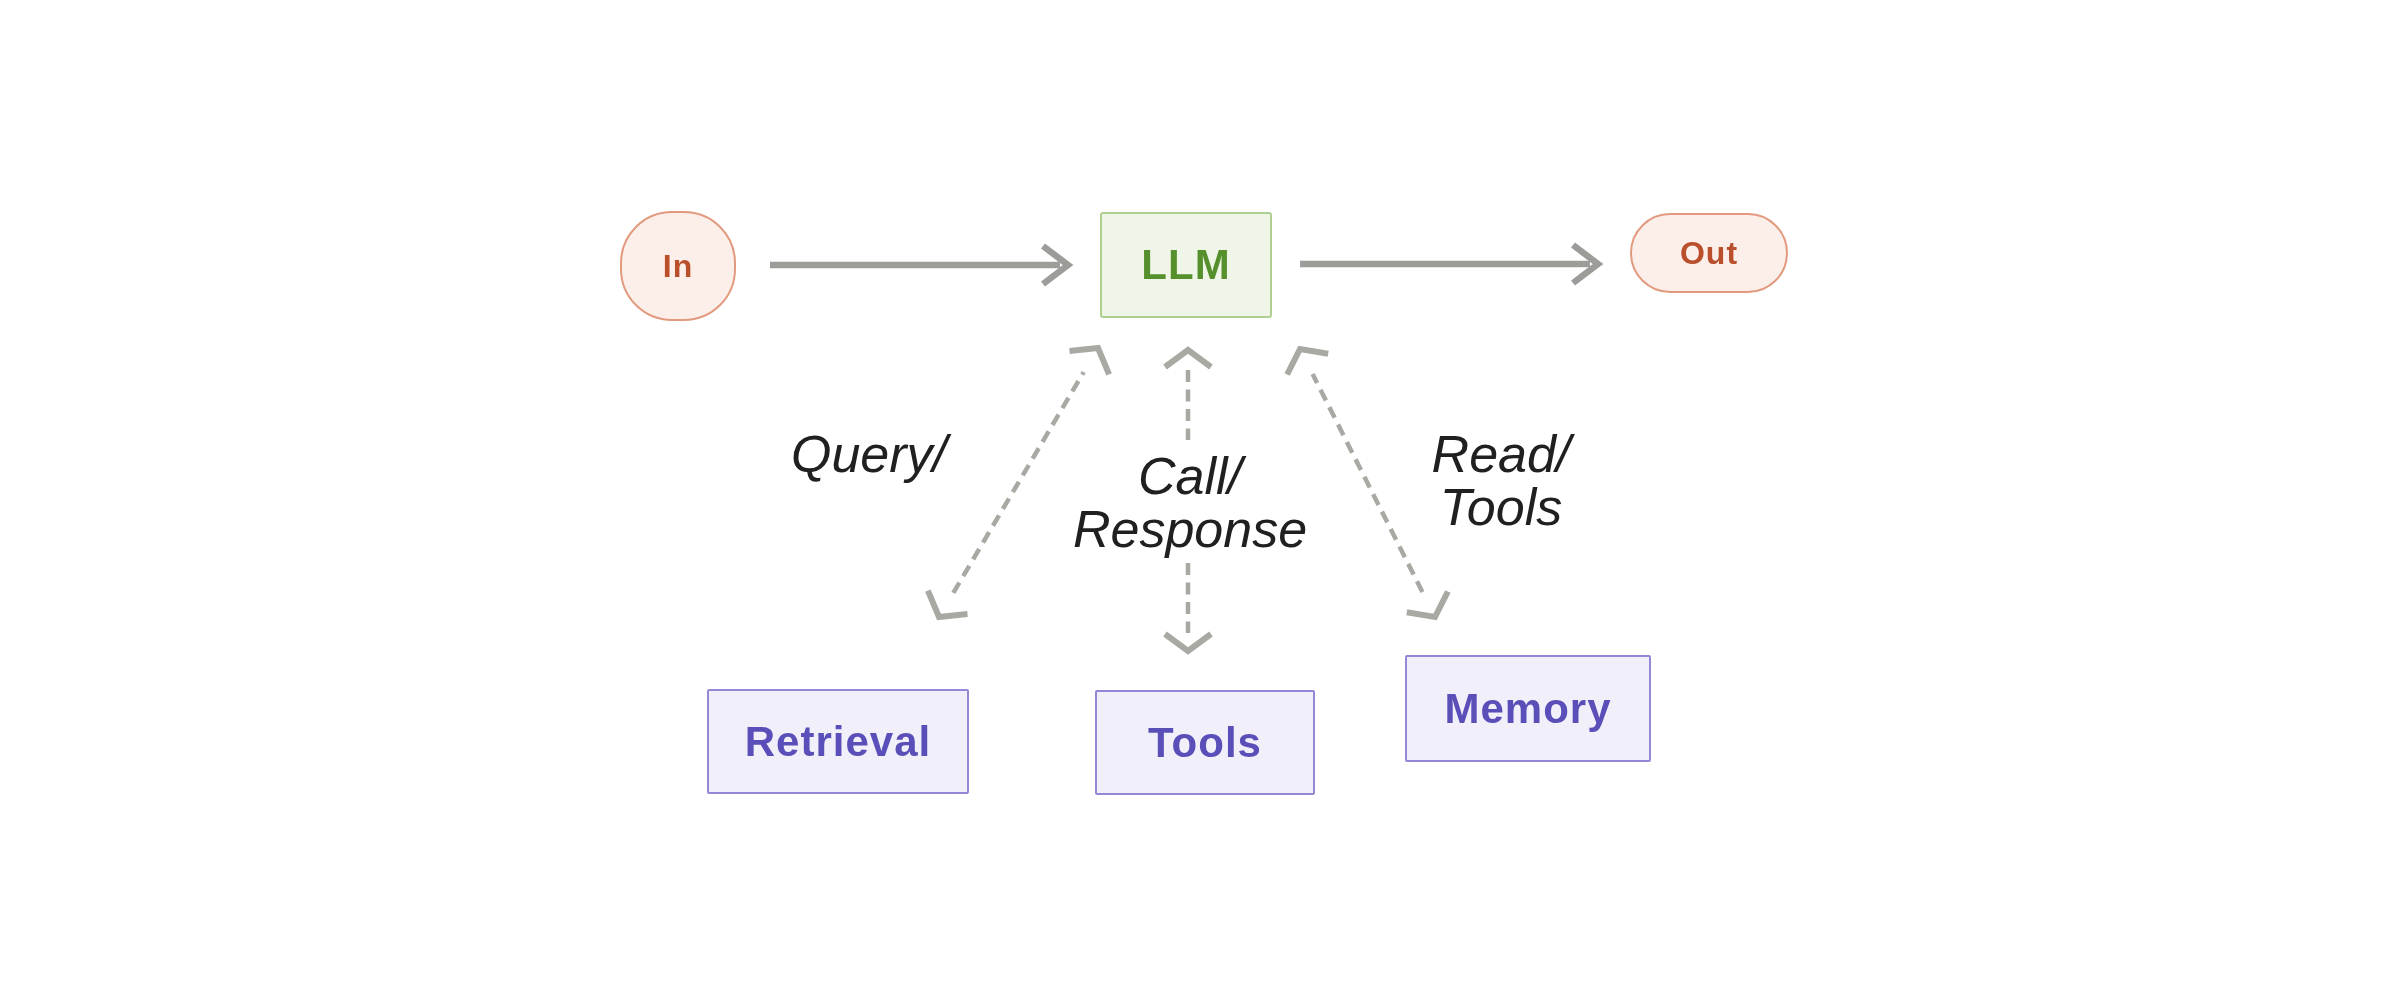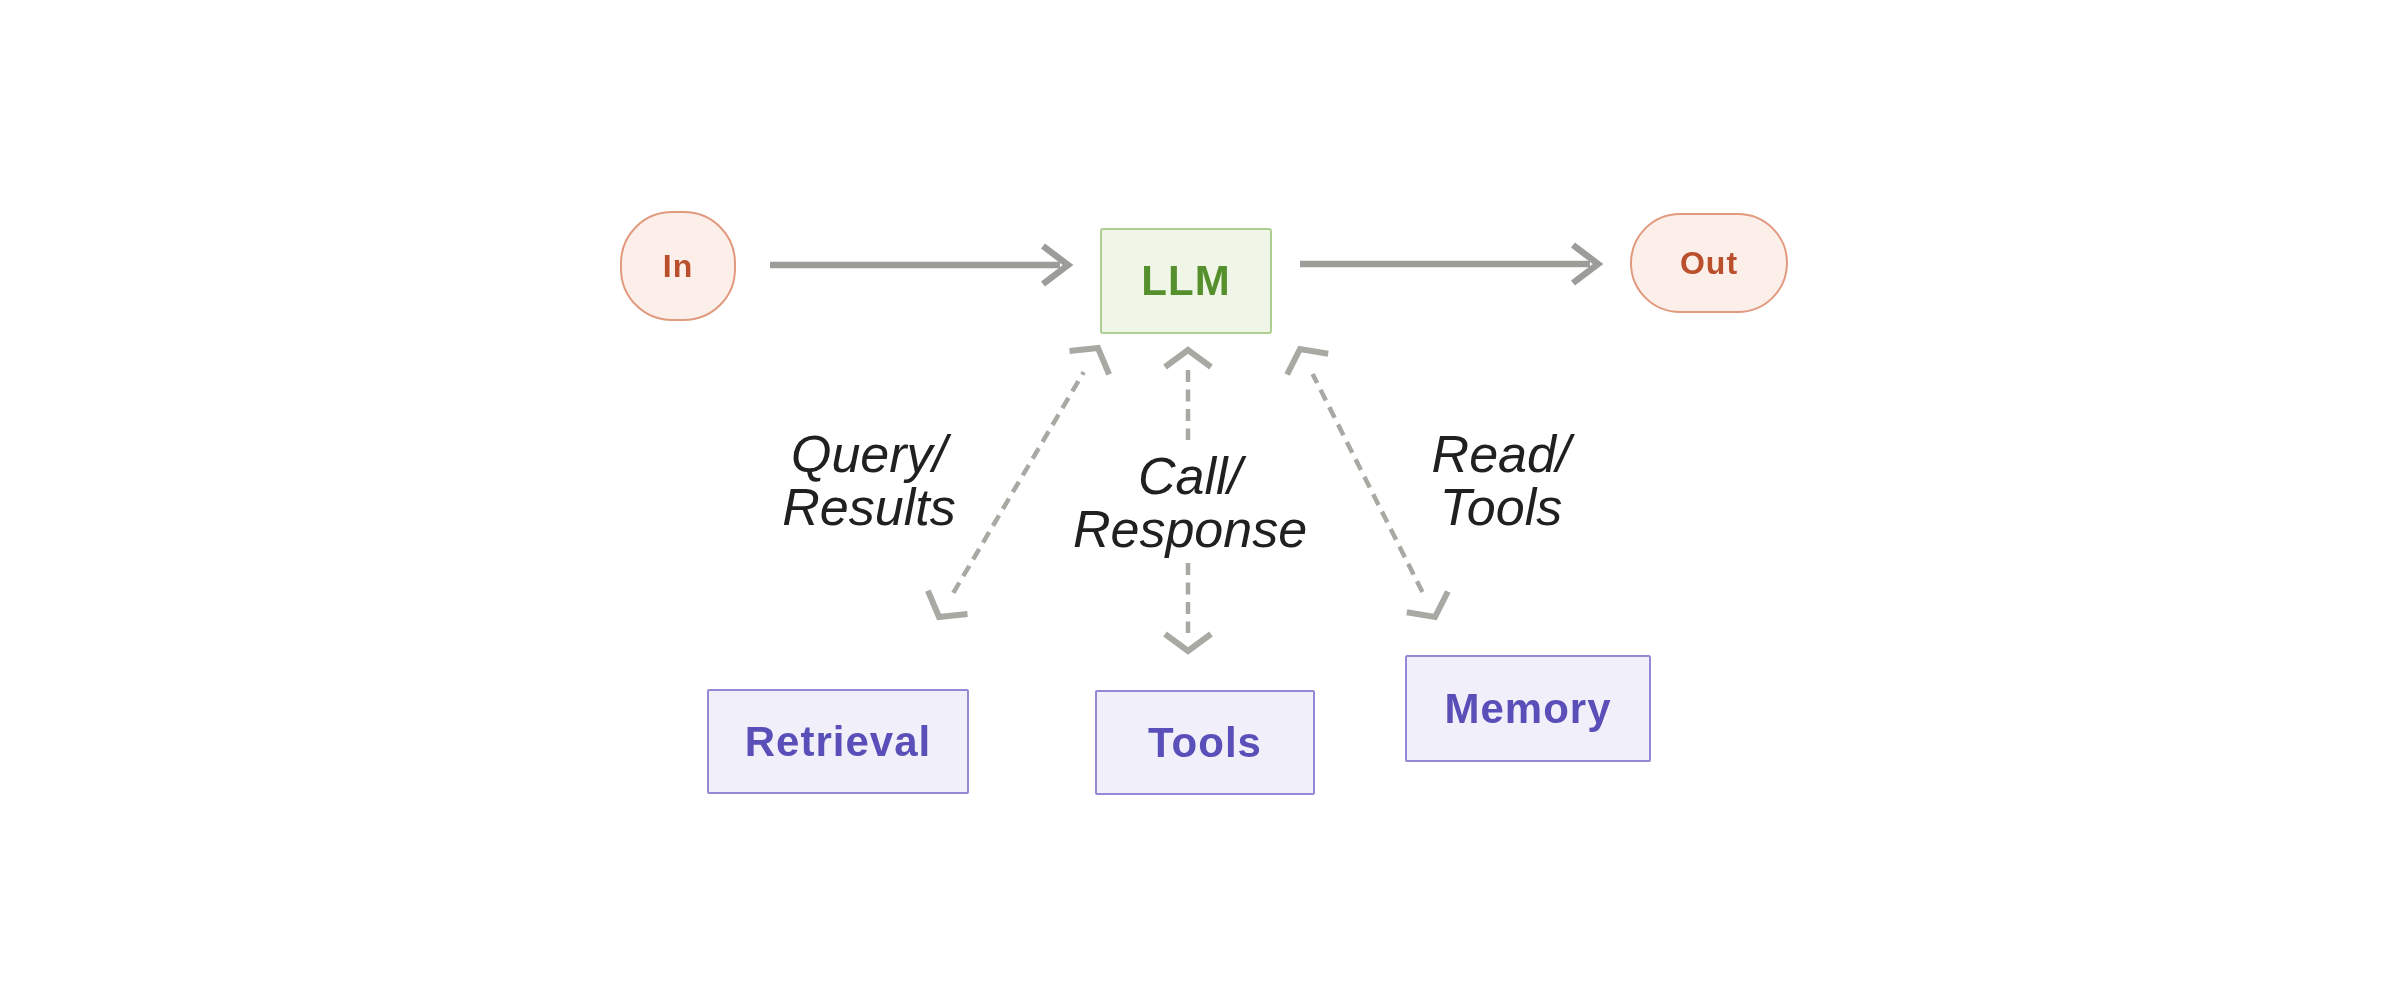--- a/index.html
+++ b/index.html
@@ -22,21 +22,21 @@
   .node{
     position:absolute;display:flex;align-items:center;justify-content:center;
     box-sizing:border-box;font-weight:bold;letter-spacing:1px;
   }
   .pill{
     background:var(--peach-fill);border:2.5px solid var(--peach-border);
     color:var(--peach-text);border-radius:52px;font-size:32px;
   }
   .llmbox{
     background:var(--green-fill);border:2.5px solid var(--green-border);
-    color:var(--green-text);border-radius:3px;font-size:42px;margin-top:16px;
+    color:var(--green-text);border-radius:3px;font-size:42px;
   }
   .purplebox{
     background:var(--purple-fill);border:2.5px solid var(--purple-border);
     color:var(--purple-text);border-radius:2px;font-size:42px;
   }
   .edge-label{
     position:absolute;width:300px;text-align:center;color:var(--label-text);
     font-size:52px;line-height:53px;font-weight:normal;font-style:italic;
   }
 </style>
@@ -78,39 +78,38 @@
   </svg>
 
   <div class="node pill" style="left:620px;top:211px;width:116px;height:110px">
     <span>In</span>
   </div>
 
   <div class="node llmbox" style="left:1100px;top:212px;width:172px;height:106px">
     <span>LLM</span>
   </div>
 
-  <div class="node pill" style="left:1630px;top:213px;width:158px;height:100px">
+  <div class="node pill" style="left:1630px;top:213px;width:158px;height:80px">
     <span>Out</span>
   </div>
 
   <div class="node purplebox" style="left:707px;top:689px;width:262px;height:105px">
     <span>Retrieval</span>
   </div>
 
   <div class="node purplebox" style="left:1095px;top:690px;width:220px;height:105px">
     <span>Tools</span>
   </div>
 
   <div class="node purplebox" style="left:1405px;top:655px;width:246px;height:107px">
     <span>Memory</span>
   </div>
 
   <div class="edge-label" style="left:719px;top:428px">
     <div>Query/</div>
-    <div>Results</div>
   </div>
 
   <div class="edge-label" style="left:1040px;top:450px">
     <div>Call/</div>
     <div>Response</div>
   </div>
 
   <div class="edge-label" style="left:1351px;top:428px">
     <div>Read/</div>
     <div>Tools</div>

